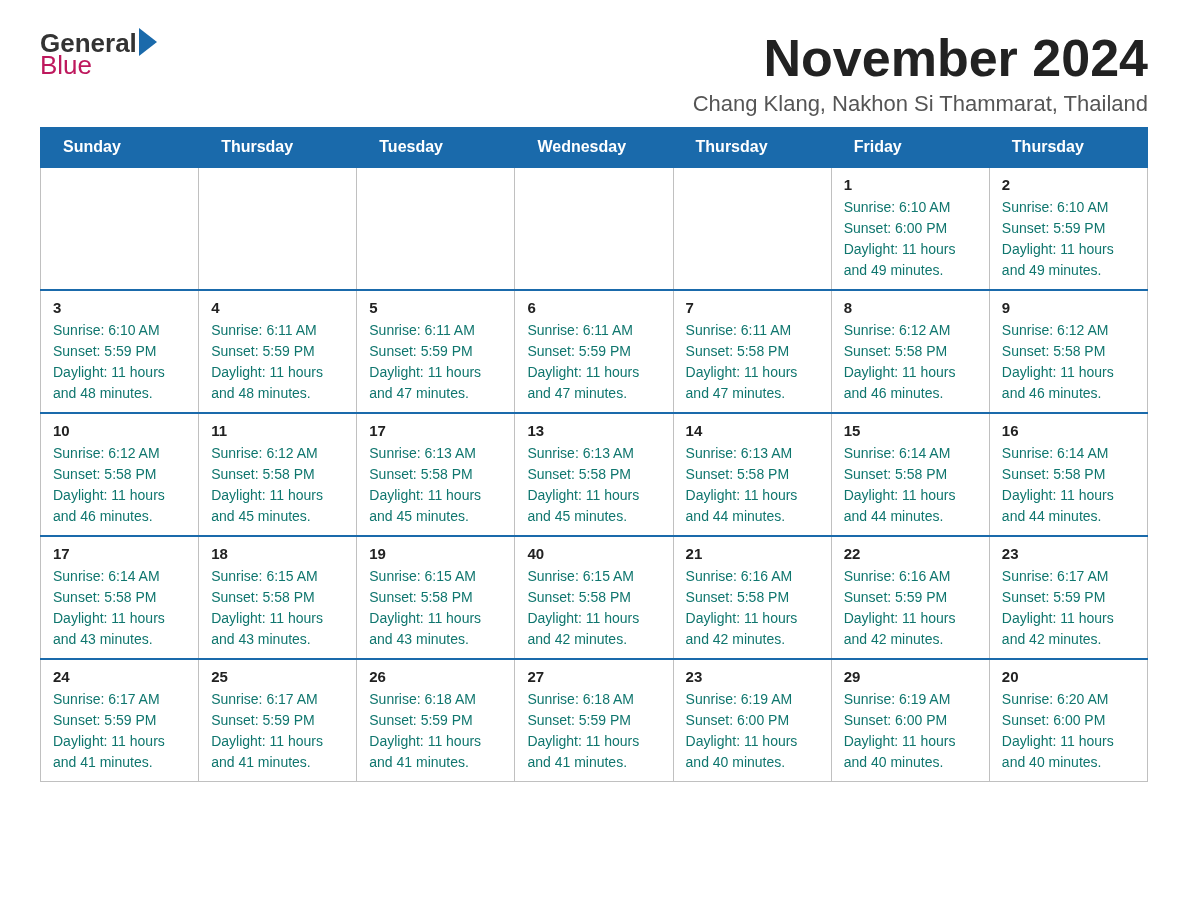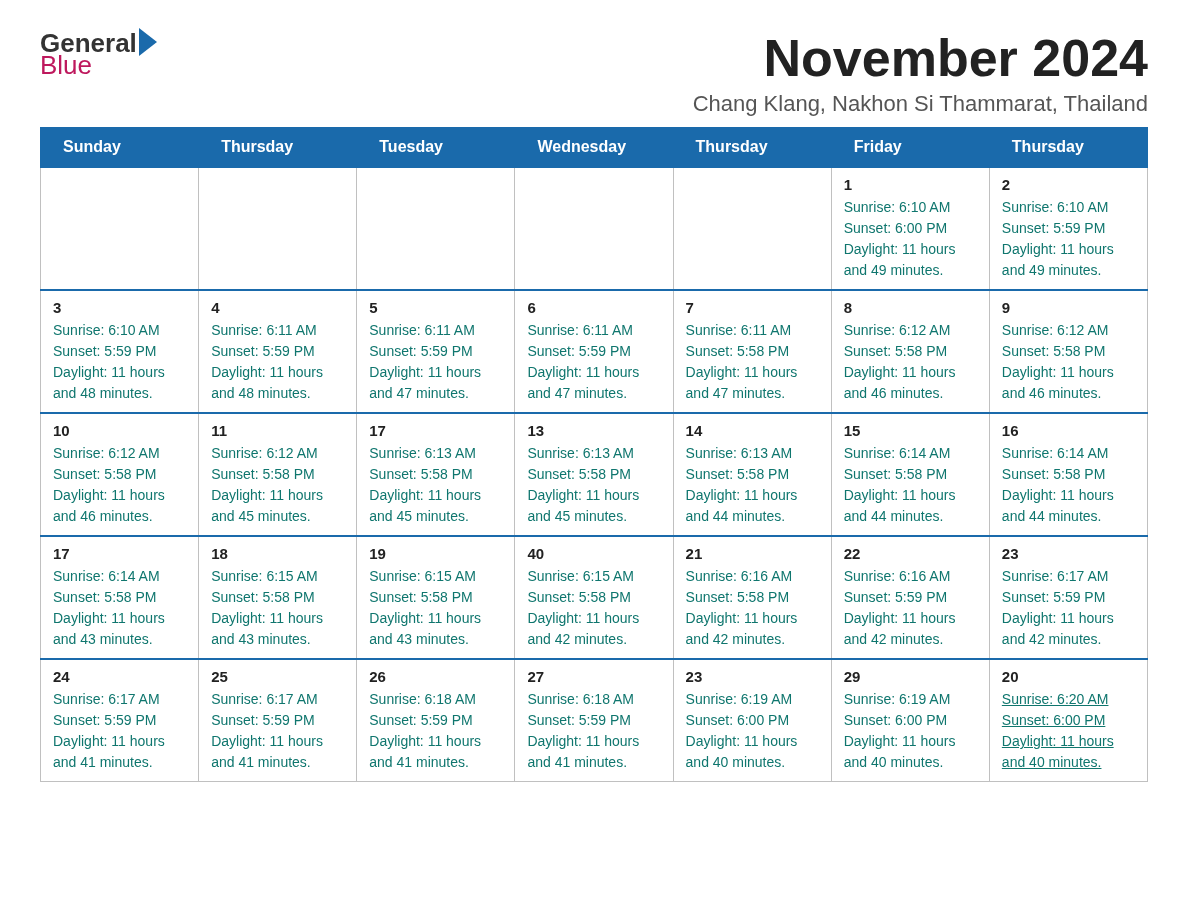--- a/index.html
+++ b/index.html
@@ -360,20 +360,20 @@
         </td>
         <td>
           <span class="day-number">29</span>
           <div class="day-info" style="white-space: pre-line;">Sunrise: 6:19 AM
 Sunset: 6:00 PM
 Daylight: 11 hours
 and 40 minutes.</div>
         </td>
         <td>
           <span class="day-number">20</span>
-          <div class="day-info" style="white-space: pre-line; text-decoration: underline;">Sunrise: 6:20 AM
+          <div class="day-info" style="white-space: pre-line;">Sunrise: 6:20 AM
 Sunset: 6:00 PM
 Daylight: 11 hours
 and 40 minutes.</div>
         </td>
       </tr>
     </tbody>
 </table>
 
 </body></html>

